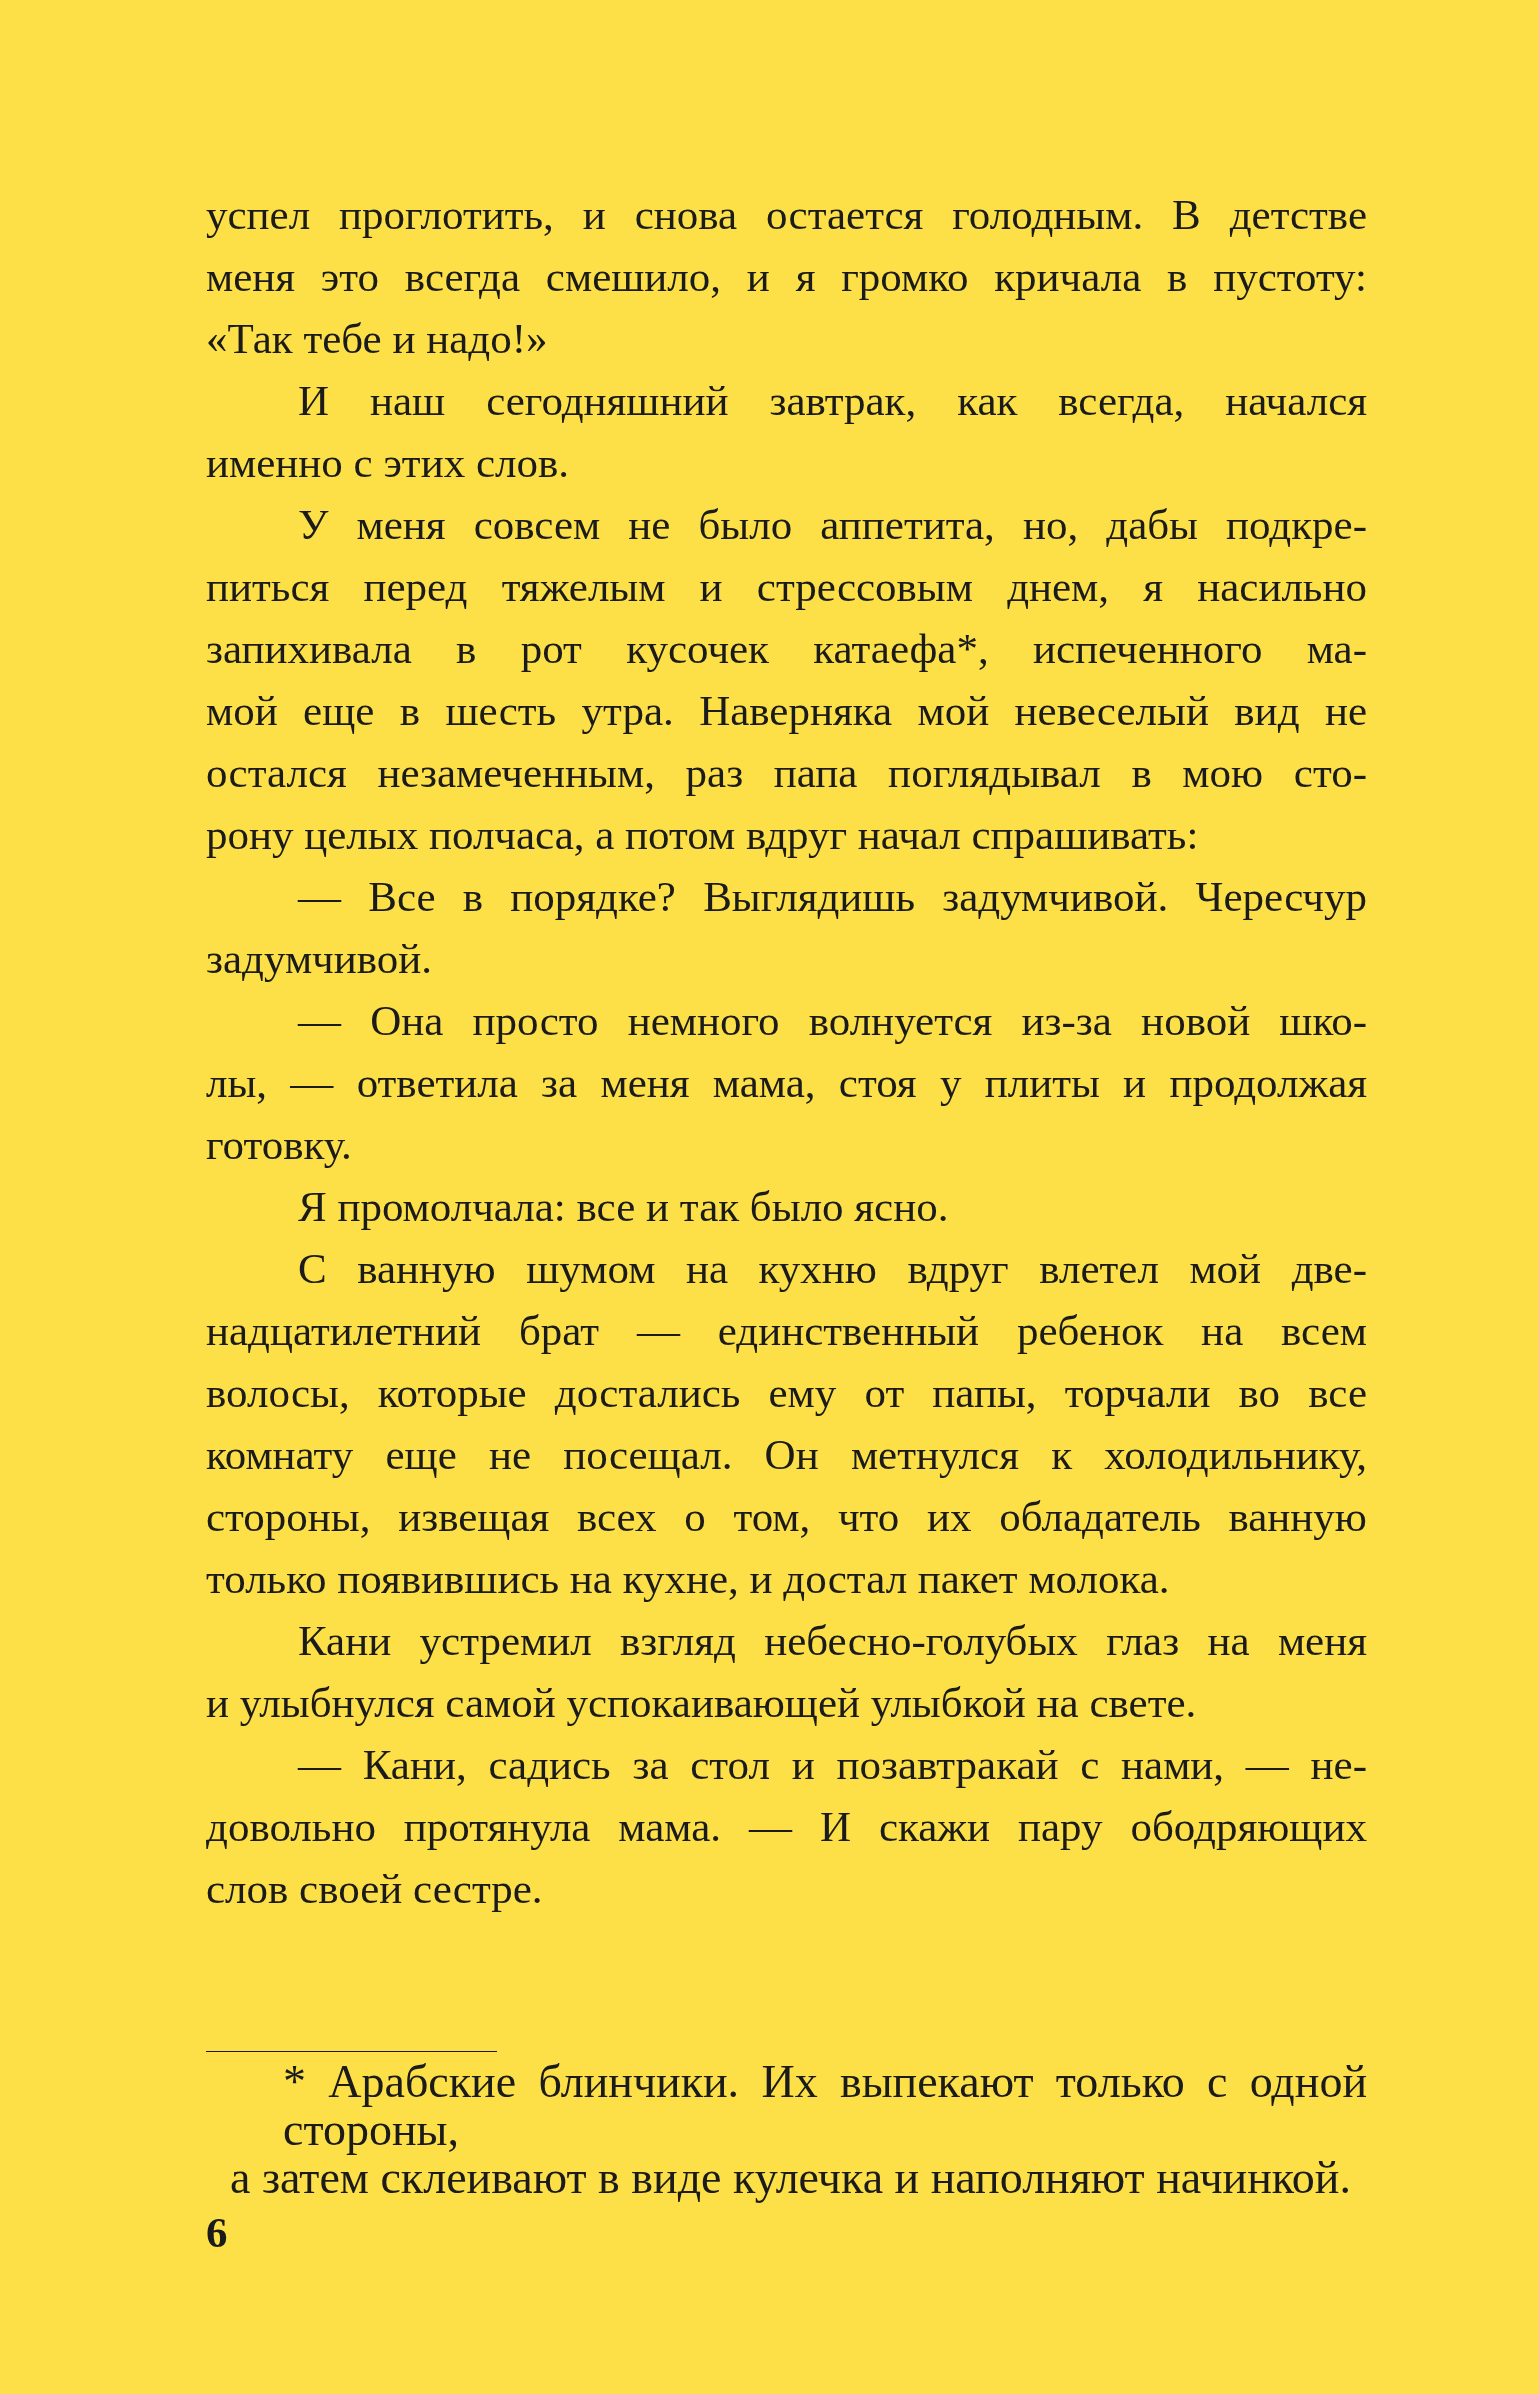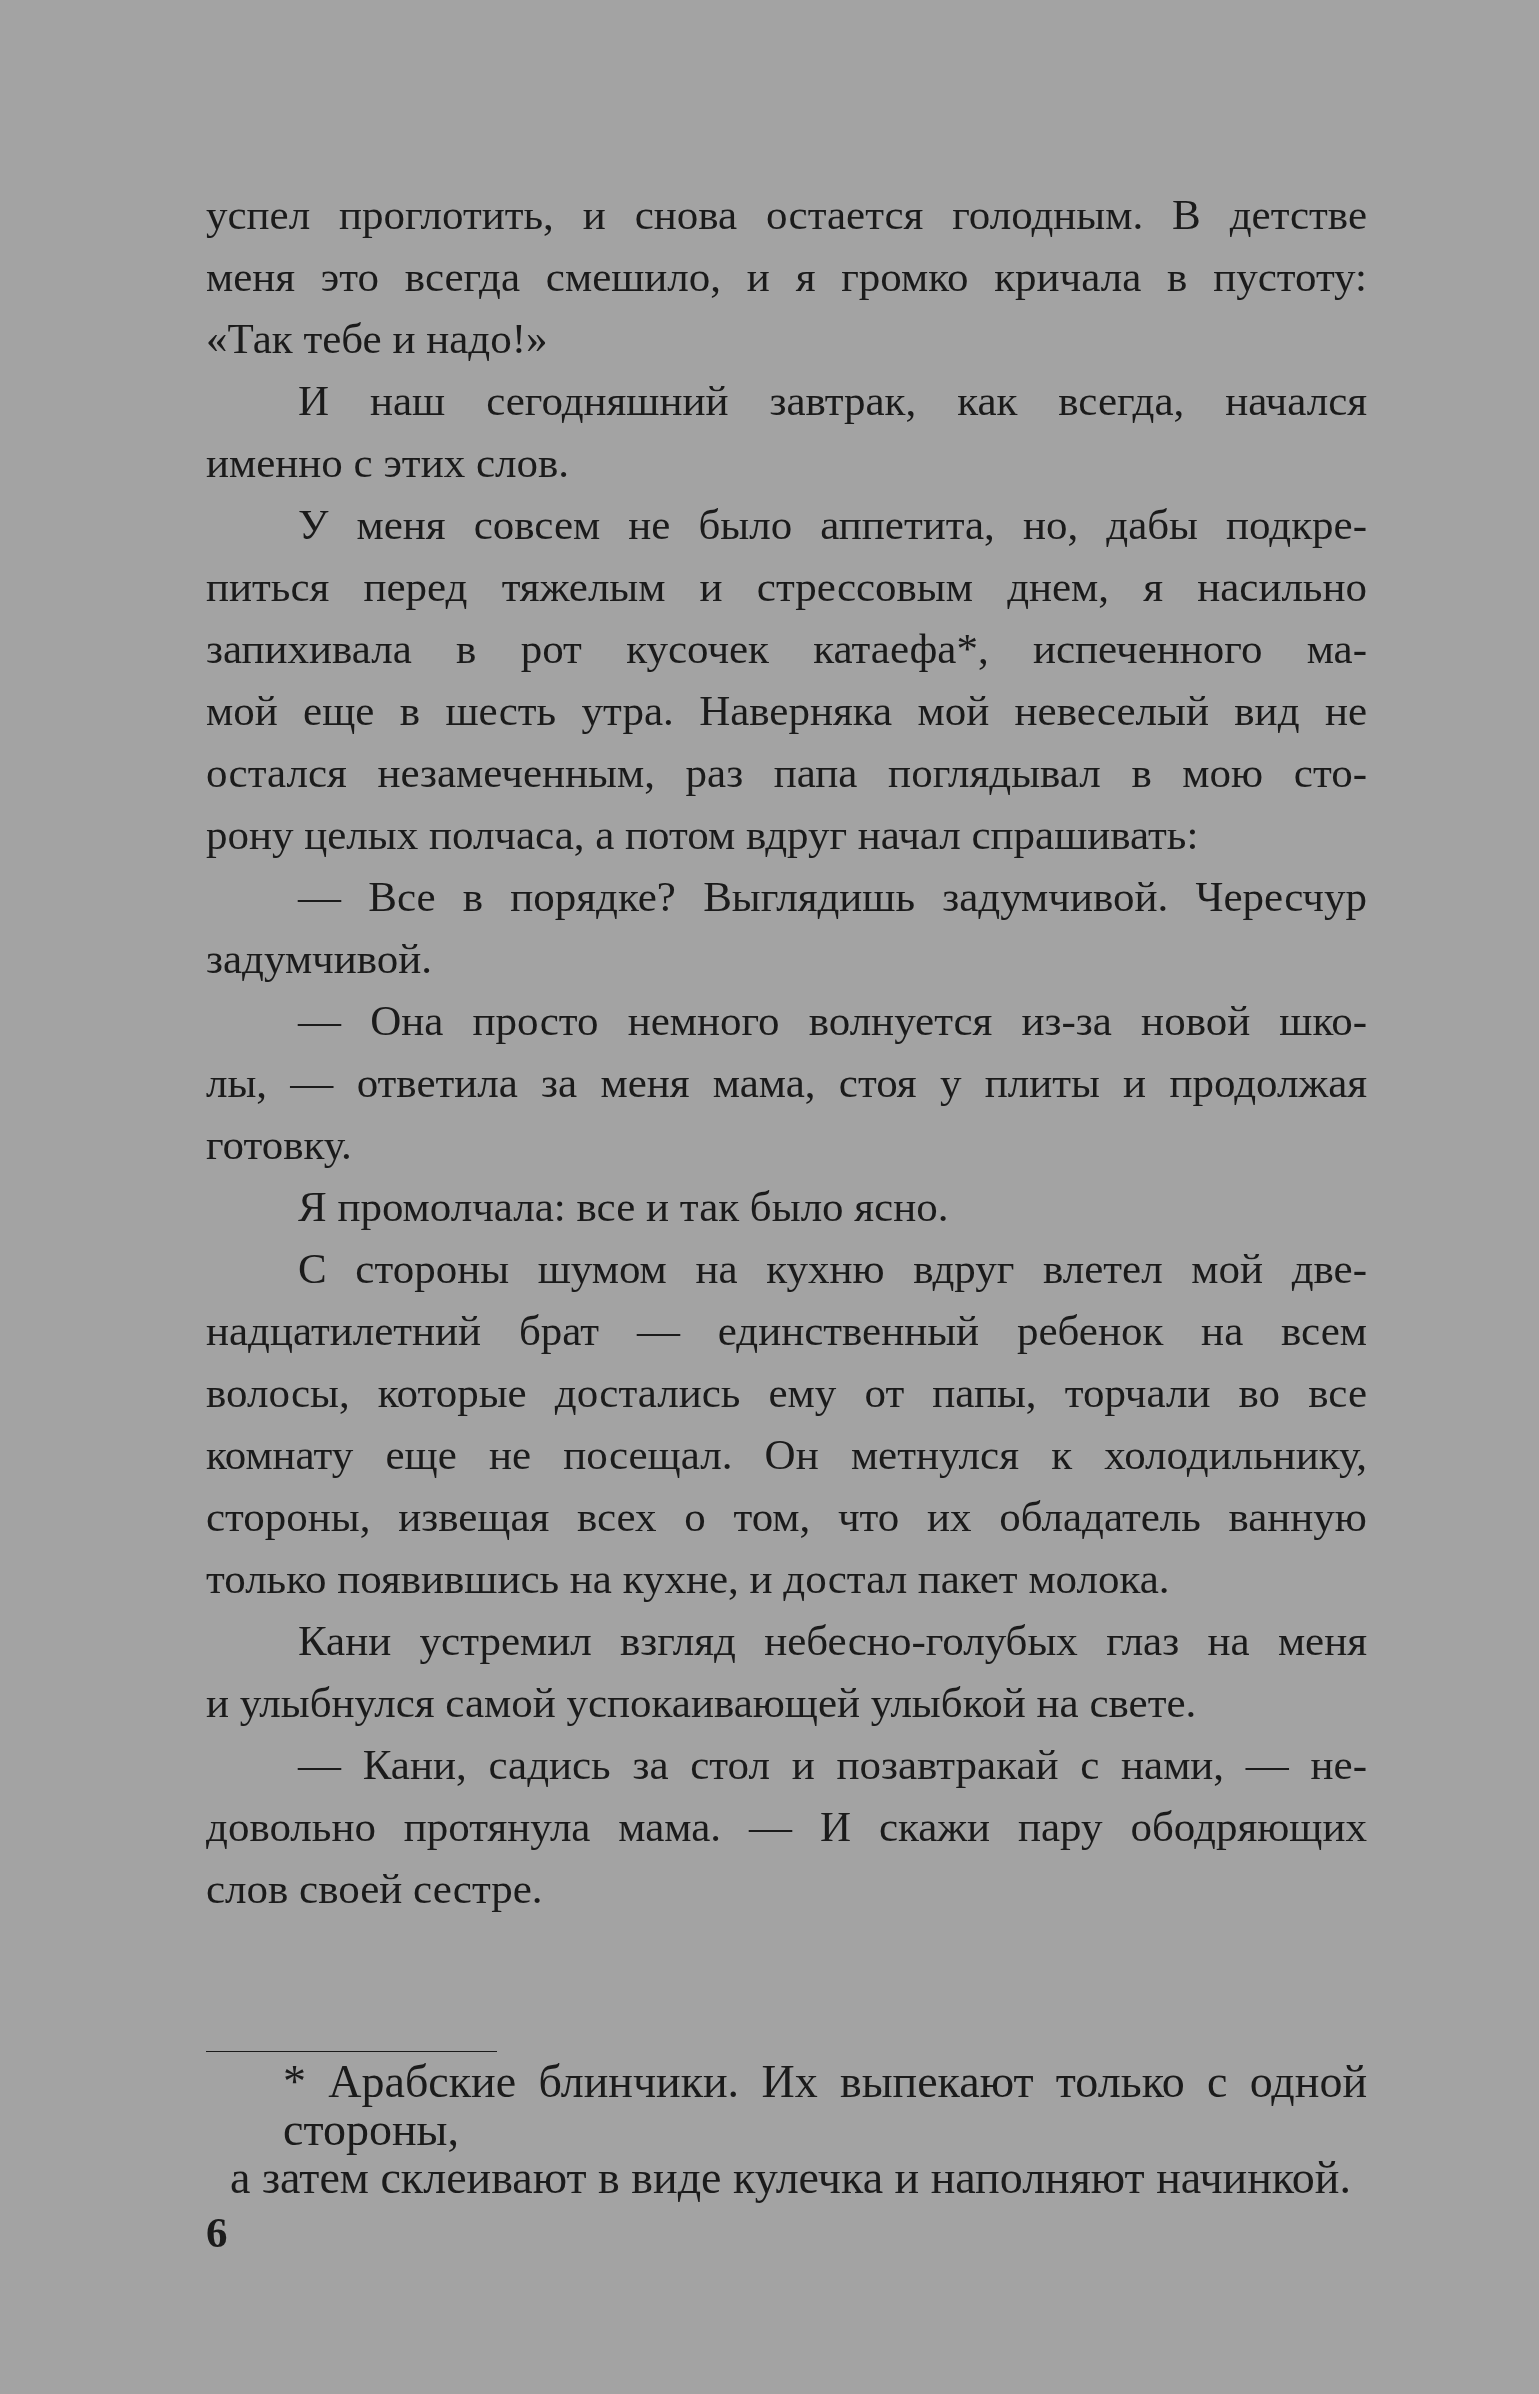--- a/index.html
+++ b/index.html
@@ -1,21 +1,21 @@
 <!DOCTYPE html>
 <html><head>
 <meta charset="utf-8">
 <style>
   html, body { margin: 0; padding: 0; }
   body { background: #ffffff; }
   .page {
     position: relative;
     width: 1539px;
     height: 2394px;
-    background: #a3a3a3;
+    background: #fde047;
     overflow: hidden;
     font-family: "Liberation Serif", "DejaVu Serif", serif;
     color: #1b1b1b;
   }
   .text-block {
     position: absolute;
     left: 206px;
     top: 184px;
     width: 1161px;
     font-size: 43px;
@@ -98,21 +98,21 @@
       <div class="line indent">— Она просто немного волнуется из-за новой шко-</div>
       <div class="line">лы, — ответила за меня мама, стоя у плиты и продолжая</div>
       <div class="line left">готовку.</div>
     </section>
 
     <section>
       <div class="line left indent">Я промолчала: все и так было ясно.</div>
     </section>
 
     <section>
-      <div class="line indent">С стороны шумом на кухню вдруг влетел мой две-</div>
+      <div class="line indent">С ванную шумом на кухню вдруг влетел мой две-</div>
       <div class="line">надцатилетний брат — единственный ребенок на всем</div>
       <div class="line">волосы, которые достались ему от папы, торчали во все</div>
       <div class="line">комнату еще не посещал. Он метнулся к холодильнику,</div>
       <div class="line">стороны, извещая всех о том, что их обладатель ванную</div>
       <div class="line left">только появившись на кухне, и достал пакет молока.</div>
     </section>
 
     <section>
       <div class="line indent">Кани устремил взгляд небесно-голубых глаз на меня</div>
       <div class="line left">и улыбнулся самой успокаивающей улыбкой на свете.</div>

